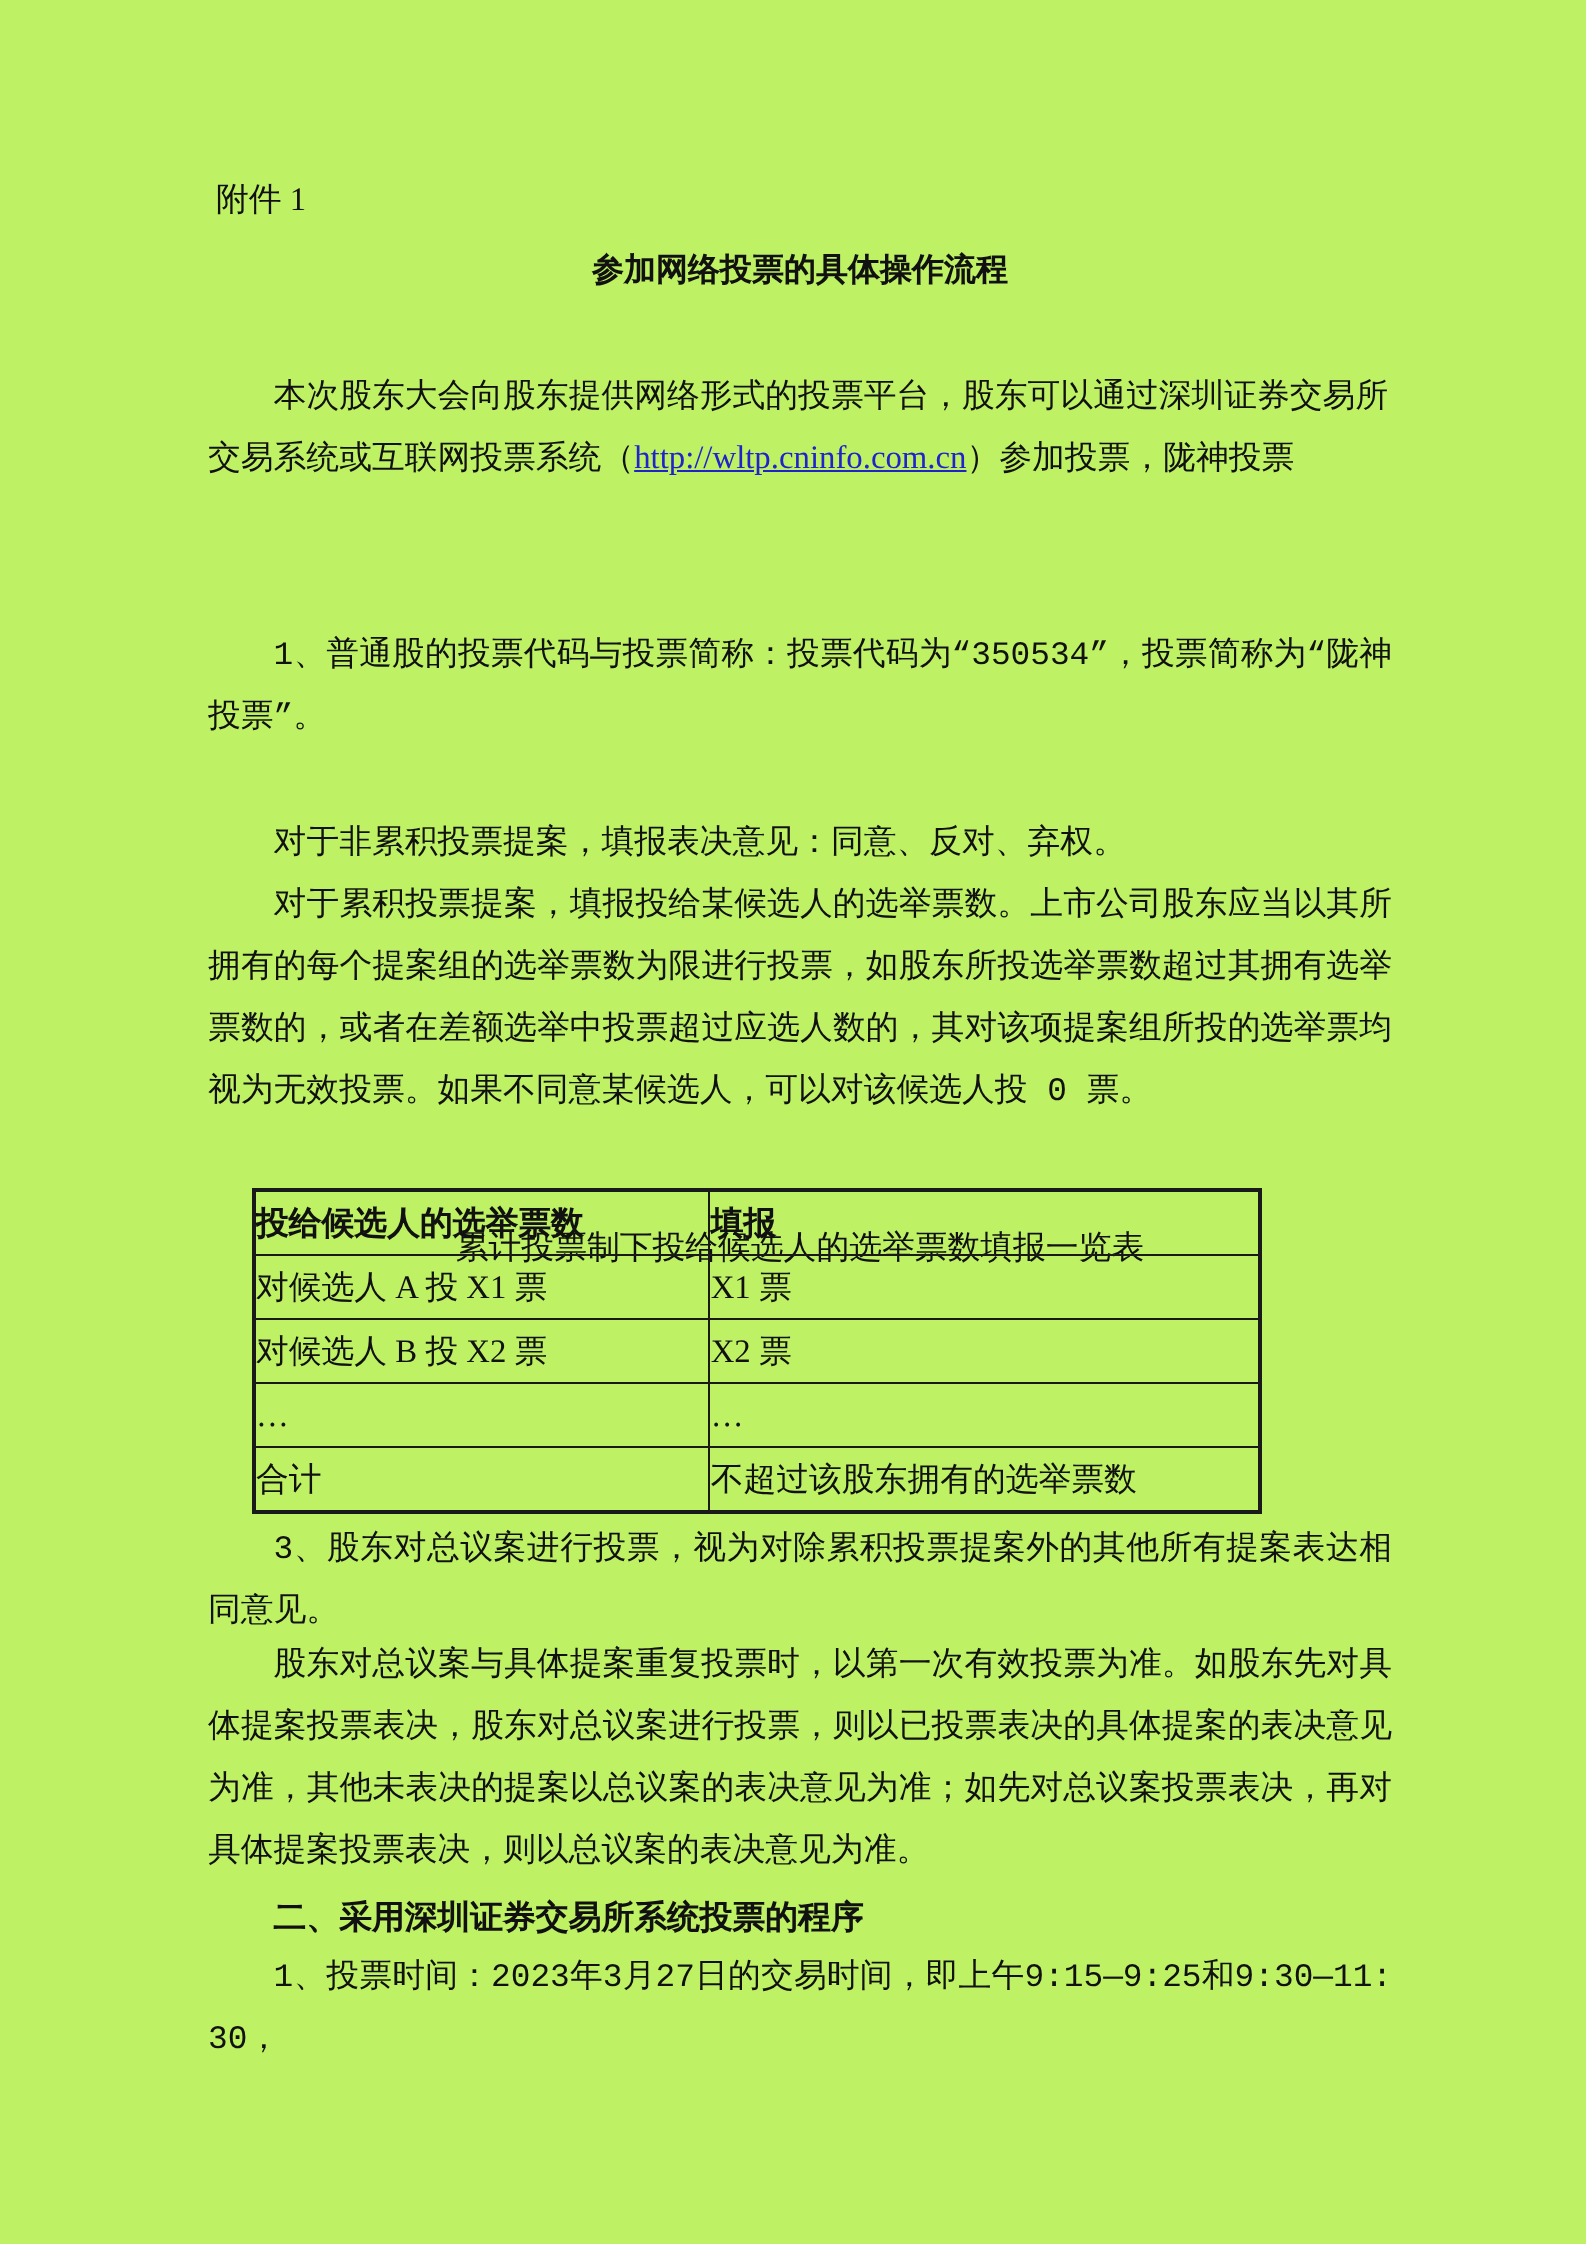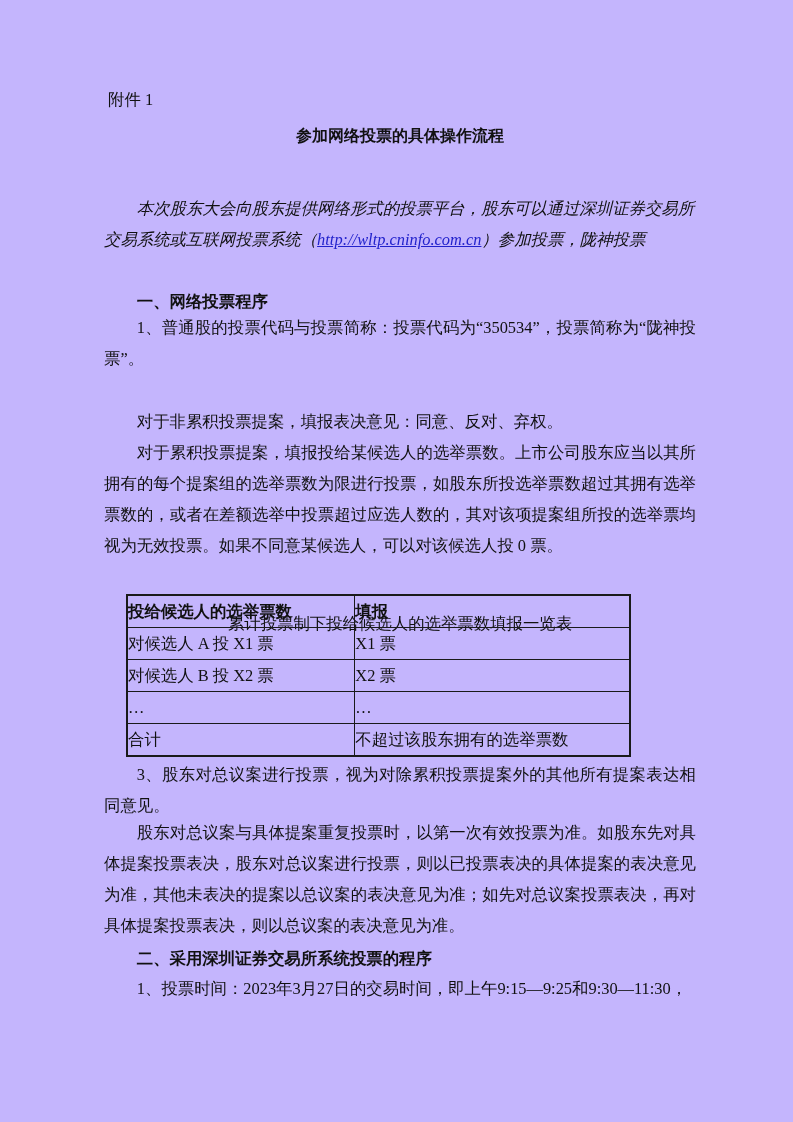--- a/index.html
+++ b/index.html
@@ -1,21 +1,21 @@
 <!DOCTYPE html>
 <html><head>
 <meta charset="utf-8">
 <style>
   html, body { margin: 0; padding: 0; background: #888; }
   .page {
     position: relative;
     width: 793px;
     height: 1122px;
     margin: 0 auto;
-    background: #c4b5fd;
+    background: #bef264;
     color: #111;
     font-family: "Liberation Serif", "DejaVu Serif", serif;
     overflow: hidden;
   }
   .content {
     position: absolute;
     left: 104px;
     top: 0;
     width: 592px;
     height: 1122px;
@@ -43,30 +43,31 @@
     left: 0;
     width: 592px;
     margin: 0;
     font-size: 16.4px;
     line-height: 31px;
   }
   .para {
     text-align: justify;
     text-indent: 2em;
     word-break: break-all;
+    font-family: Liberation Mono, monospace;
   }
   .sec-heading { font-weight: bold; text-indent: 2em; font-size: 16.4px; }
   .para-lines .line { height: 31px; white-space: nowrap; }
   .line.indent { text-indent: 2em; }
   .url {
     color: #2222cc;
     text-decoration: underline;
   }
   .table-caption { text-align: center; margin-top: 47px; }
-  .pos-intro   { top: 193px; font-style: italic; }
+  .pos-intro   { top: 182px; }
   .pos-h1      { top: 286px; }
   .pos-p2      { top: 312px; }
   .pos-p3      { top: 374px; }
   .pos-p4      { top: 406px; }
   .pos-p5      { top: 437px; }
   .pos-caption { top: 561px; }
   .pos-table   { top: 594px; }
   .pos-p6      { top: 759px; }
   .pos-p7      { top: 817px; }
   .pos-h2      { top: 943px; }
@@ -100,21 +101,20 @@
 
     <div class="attachment">附件 1</div>
 
     <h1 class="doc-title">参加网络投票的具体操作流程</h1>
 
     <div class="para-lines pos-intro">
       <div class="line indent">本次股东大会向股东提供网络形式的投票平台，股东可以通过深圳证券交易所</div>
       <div class="line"><span>交易系统或互联网投票系统（</span><a href="#" class="url">http://wltp.cninfo.com.cn</a><span>）参加投票，陇神投票</span></div>
     </div>
 
-    <h2 class="sec-heading pos-h1">一、网络投票程序</h2>
 
     <p class="para pos-p2">1、普通股的投票代码与投票简称：投票代码为“350534”，投票简称为“陇神投票”。</p>
 
 
     <p class="para pos-p4">对于非累积投票提案，填报表决意见：同意、反对、弃权。</p>
 
     <p class="para pos-p5">对于累积投票提案，填报投给某候选人的选举票数。上市公司股东应当以其所拥有的每个提案组的选举票数为限进行投票，如股东所投选举票数超过其拥有选举票数的，或者在差额选举中投票超过应选人数的，其对该项提案组所投的选举票均视为无效投票。如果不同意某候选人，可以对该候选人投 0 票。</p>
 
     <div class="table-caption pos-caption">累计投票制下投给候选人的选举票数填报一览表</div>
 

